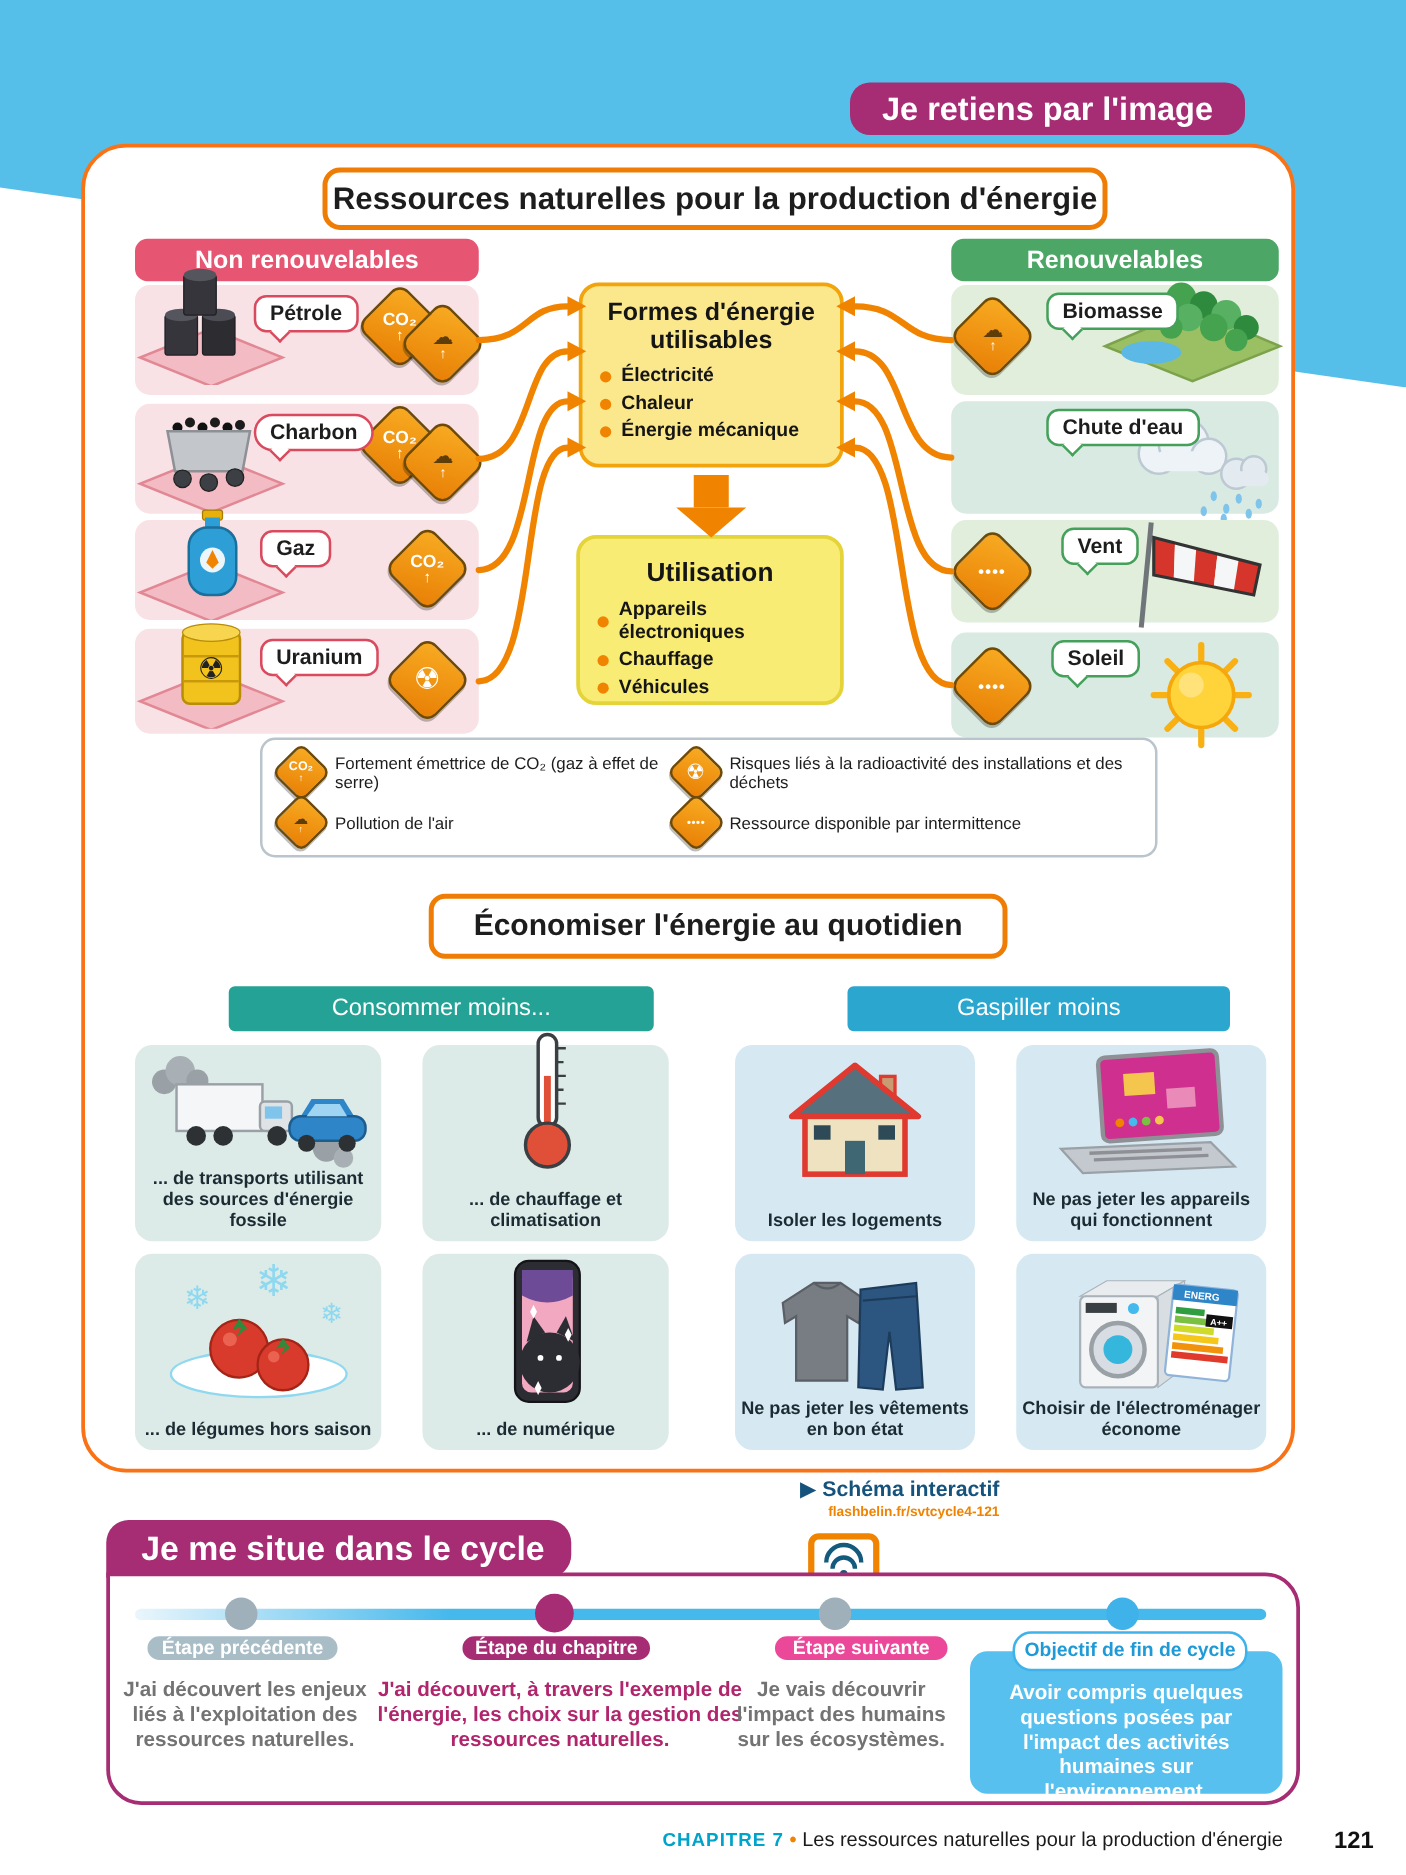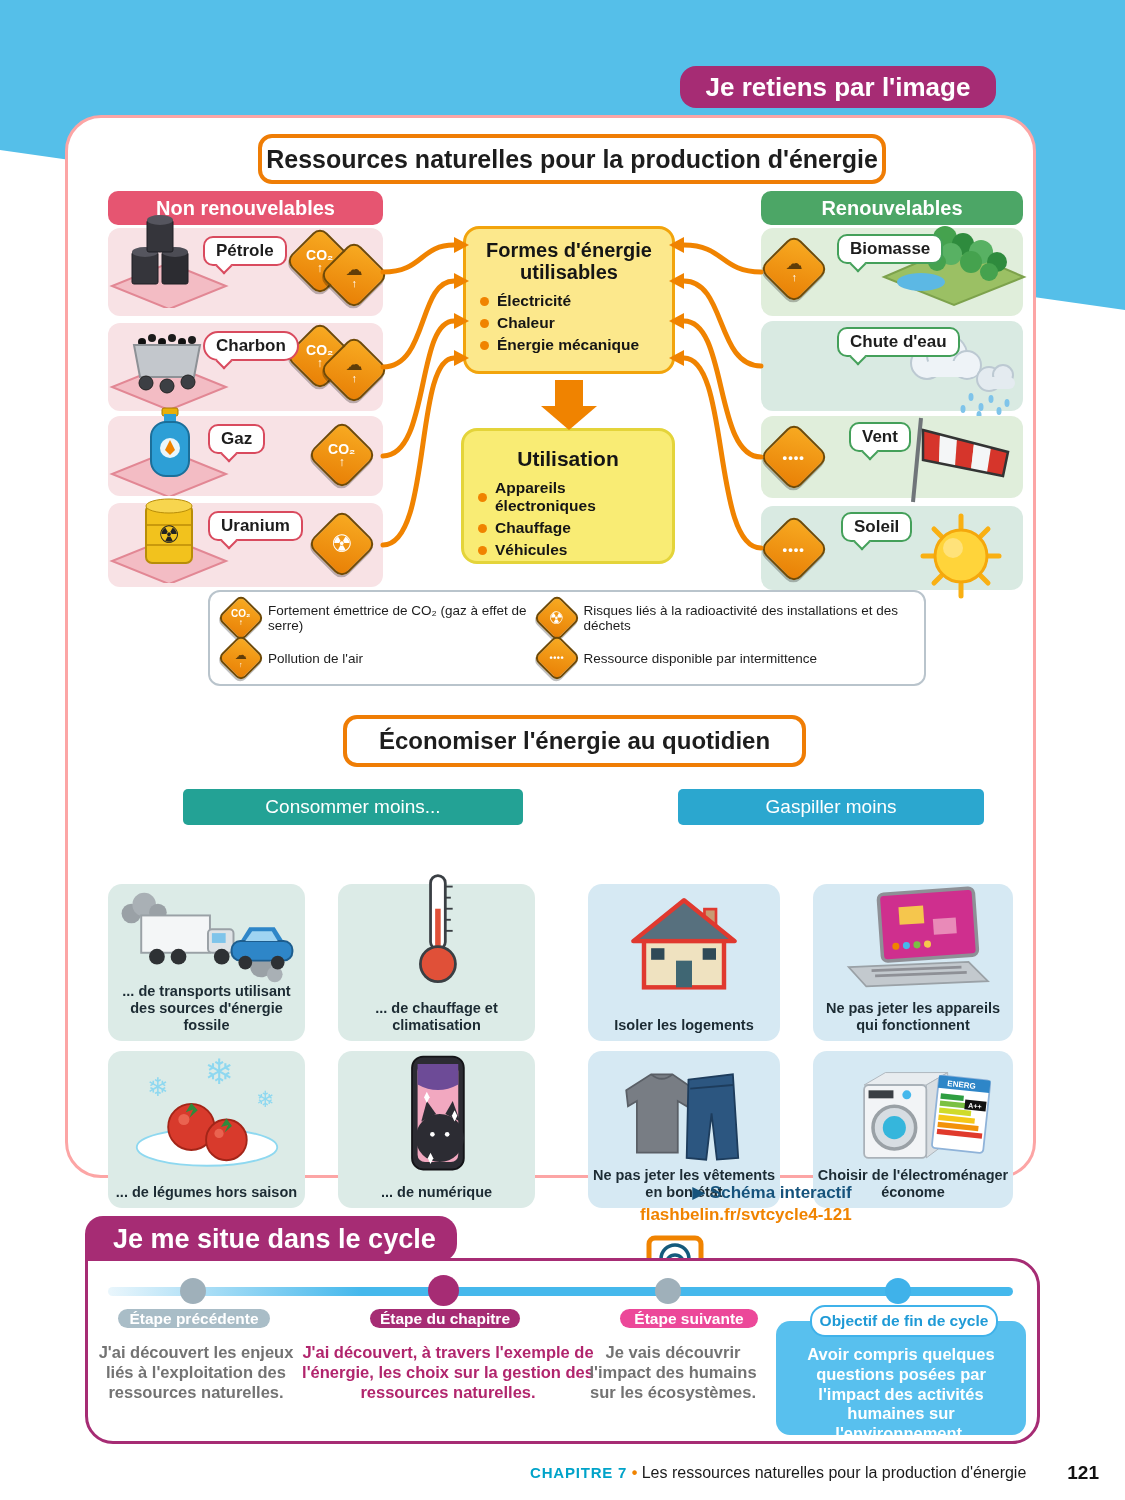--- a/index.html
+++ b/index.html
@@ -4,25 +4,25 @@
 <style>
   html,body{margin:0;padding:0;background:#e9eef1;}
   .page{position:relative;width:1125px;height:1500px;background:#fff;overflow:hidden;
         font-family:"Liberation Sans","DejaVu Sans",sans-serif;color:#222;}
   .sky{position:absolute;left:0;top:0;width:1125px;height:310px;background:#55bfe9;
        clip-path:polygon(0 0,1125px 0,1125px 310px,0 150px);}
   .banner{position:absolute;left:680px;top:66px;width:316px;height:42px;background:#a62c74;
           border-radius:16px;color:#fff;font-weight:bold;font-size:26px;display:flex;
           align-items:center;justify-content:center;}
   .card{position:absolute;left:65px;top:115px;width:965px;height:1057px;background:#fff;
-        border:3px solid #fca5a5;border-radius:36px;}
+        border:3px solid #f97316;border-radius:36px;}
   .title-pill{position:absolute;background:#fff;border:4px solid #ef7d05;border-radius:14px;
         display:flex;align-items:center;justify-content:center;font-weight:bold;color:#1d1d1d;}
   .t1{left:190px;top:16px;width:620px;height:42px;font-size:25px;}
-  .t2{left:275px;top:597px;width:455px;height:44px;font-size:24px;}
+  .t2{left:275px;top:597px;width:455px;height:44px;font-size:24px;border-radius:13px;}
   .col-head{position:absolute;height:34px;border-radius:10px;color:#fff;font-weight:bold;
         font-size:20px;display:flex;align-items:center;justify-content:center;}
   .nh{left:40px;top:73px;width:275px;background:#e65571;}
   .rh{left:693px;top:73px;width:262px;background:#4ca666;}
   .rowL{position:absolute;left:40px;width:275px;background:#f8e2e5;border-radius:12px;}
   .rowR{position:absolute;left:693px;width:262px;border-radius:12px;}
   .bubble{position:absolute;background:#fff;border:2.5px solid var(--bc);border-radius:10px;
         padding:3px 11px;font-weight:bold;font-size:17px;color:#1d1d1d;white-space:nowrap;z-index:3;}
   .bubble::after{content:"";position:absolute;width:10px;height:10px;background:#fff;
         border-right:2.5px solid var(--bc);border-bottom:2.5px solid var(--bc);
@@ -44,30 +44,30 @@
   .bitem .dot{width:9px;height:9px;border-radius:50%;background:#f08300;flex:0 0 auto;}
   .arrowsvg{position:absolute;left:0;top:0;width:965px;height:560px;pointer-events:none;z-index:4;}
   .legend{position:absolute;left:140px;top:472px;width:718px;height:96px;background:#fff;
         border:2px solid #b9c4cc;border-radius:12px;display:grid;grid-template-columns:46% 54%;
         grid-template-rows:1fr 1fr;padding:6px 14px;box-sizing:border-box;}
   .litem{display:flex;align-items:center;gap:10px;font-size:13.5px;color:#1d1d1d;}
   .subhead{position:absolute;height:36px;border-radius:5px;color:#fff;font-weight:normal;font-size:19px;
         display:flex;align-items:center;justify-content:center;}
   .consume{left:115px;top:671px;width:340px;background:#23a295;}
   .waste{left:610px;top:671px;width:306px;background:#2ba7cf;}
-  .ecard{position:absolute;width:197px;height:157px;border-radius:14px;overflow:visible;margin-top:48px;}
+  .ecard{position:absolute;width:197px;height:157px;border-radius:14px;overflow:visible;}
   .ecard.teal{background:#dcebe7;} .ecard.blue{background:#d6e9f3;}
   .ecard svg{display:block;margin:2px auto 0;}
   .cap{position:absolute;left:4px;right:4px;bottom:7px;text-align:center;font-weight:bold;
         font-size:14.5px;line-height:1.18;color:#1c2b33;}
   .schema{position:absolute;left:640px;top:1178px;width:390px;display:flex;justify-content:flex-end;
         align-items:flex-start;gap:10px;flex-direction:column;}
   .schema .txt{text-align:right;padding-top:4px;}
   .schema .lab{color:#16537c;font-weight:bold;font-size:17px;}
-  .schema .url{color:#f08300;font-weight:bold;font-size:17px;margin-top:2px;}
+  .schema .url{color:#f08300;font-weight:bold;font-size:11px;margin-top:2px;}
   .cycle-tab{position:absolute;left:85px;top:1216px;width:372px;height:46px;background:#a62c74;
         border-radius:18px 18px 18px 0;color:#fff;font-weight:bold;font-size:27px;display:flex;
         align-items:center;padding-left:28px;box-sizing:border-box;}
   .cycle-box{position:absolute;left:85px;top:1258px;width:955px;height:186px;background:#fff;
         border:3px solid #a62c74;border-radius:0 28px 28px 28px;box-sizing:border-box;}
   .tl-line{position:absolute;left:20px;top:26px;width:905px;height:9px;border-radius:5px;
         background:linear-gradient(90deg,#eaf6fc 0%,#45b8ec 28%,#45b8ec 100%);}
   .tl-dot{position:absolute;border-radius:50%;}
   .stepbadge{position:absolute;height:19px;border-radius:14px;color:#fff;font-weight:bold;font-size:15.5px;
         display:flex;align-items:center;justify-content:center;top:48px;}

